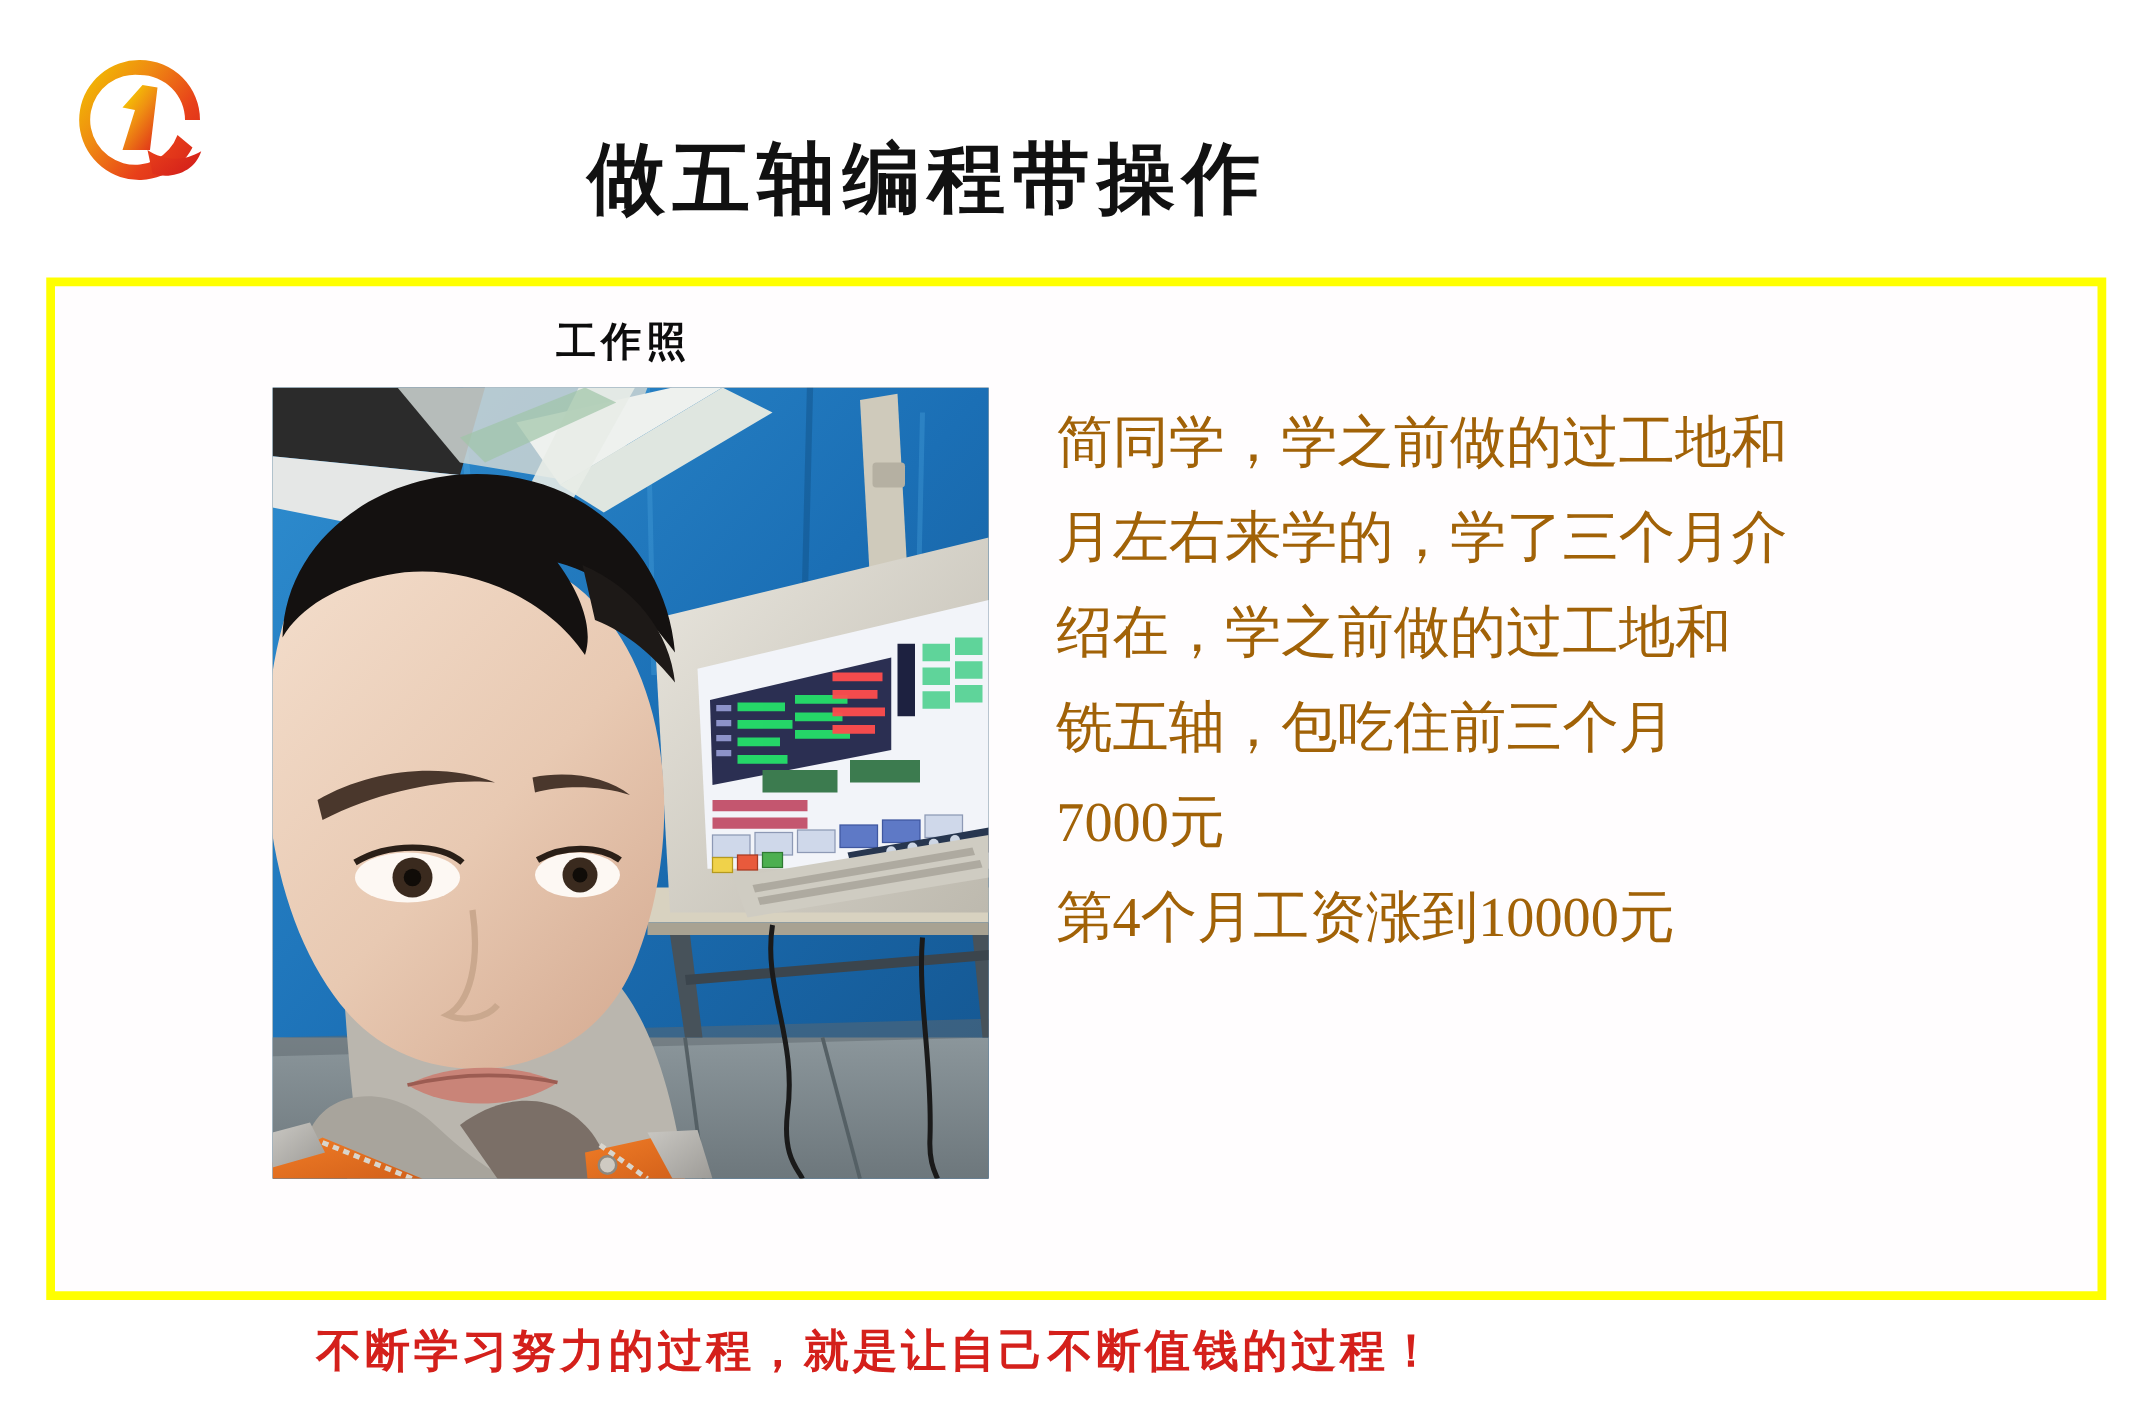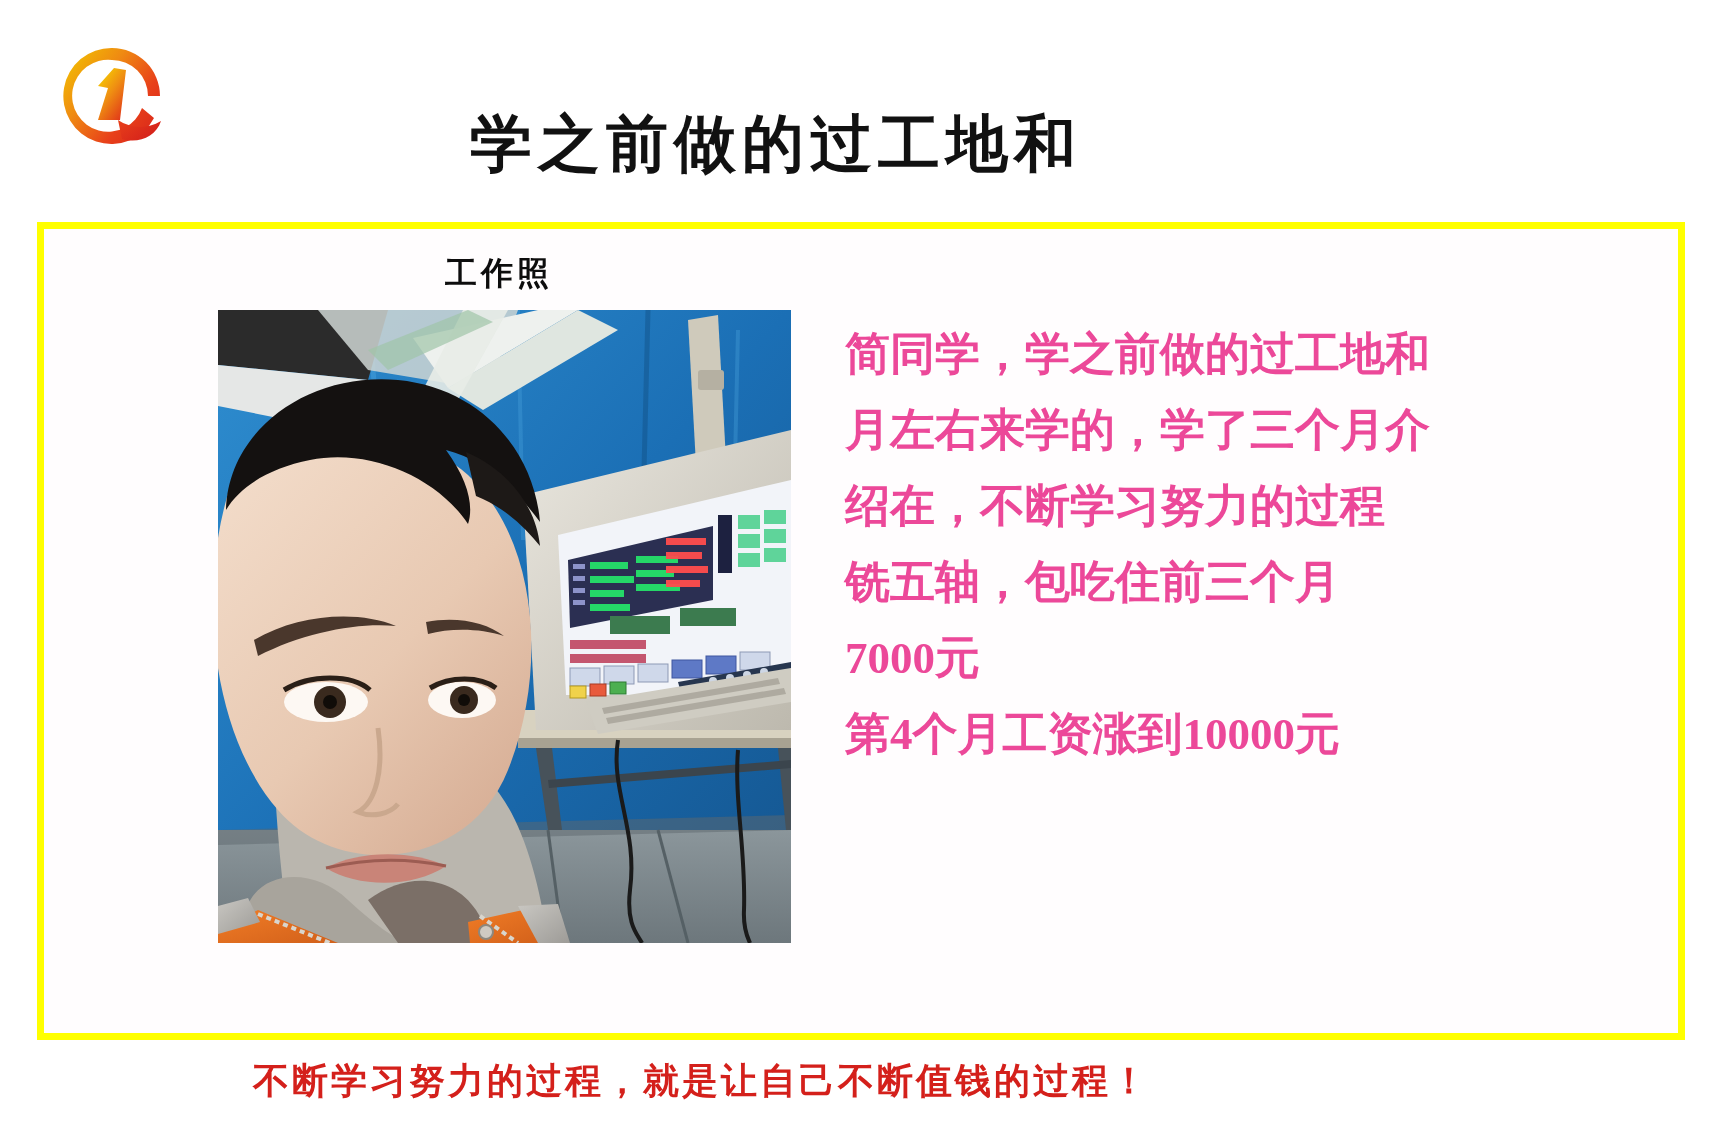--- a/index.html
+++ b/index.html
@@ -119,25 +119,25 @@
 
   
   #testimonial {
     position: absolute;
     left: 845px;
     top: 316px;
     width: 680px;
   }
   .t-line {
     font-family: "Liberation Serif", "DejaVu Serif", serif;
-    font-weight: bold;
+    font-weight: normal;
     font-size: 45px;
     line-height: 76px;
     letter-spacing: 1px;
-    color: #ec4899;
+    color: #a16207;
     white-space: nowrap;
   }
   .t-line.justified {
     letter-spacing: 0px;
   }
 
   
   #footer-slogan {
     position: absolute;
     left: 0;
@@ -181,21 +181,21 @@
       <path d="M54 6 A48 48 0 1 0 96 76 L84 66 A36 36 0 1 1 54 18 A36 36 0 0 1 90 54 L102 54 A48 48 0 0 0 54 6 Z" fill="url(#gradRing)"></path>
 
       <path d="M60 78 C72 86 88 88 103 79 C98 95 80 102 64 97 Z" fill="url(#gradTail)"></path>
 
       <path d="M56 26 L40 44 L50 46 L40 78 L62 78 L68 28 Z" fill="url(#gradOne)"></path>
     </svg>
   </div>
 
 </div>
 
-<div id="page-title">学之前做的过工地和</div>
+<div id="page-title">做五轴编程带操作</div>
 
 <div id="content-frame"></div>
 
 <div id="photo-caption">工作照</div>
 
 <div id="work-photo">
   <svg width="573" height="633" viewBox="0 0 573 633">
     <defs>
       <linearGradient id="tarp" x1="0" y1="0" x2="1" y2="1">
         <stop offset="0%" stop-color="#2f8ed0"></stop>
@@ -378,19 +378,19 @@
       <path d="M262 606 L300 633" stroke="#d8d5cd" stroke-width="4" fill="none" stroke-dasharray="5 4"></path>
 
       <circle cx="268" cy="622" r="7" fill="#cfcac2" stroke="#8d887f" stroke-width="2"></circle>
     </g>
   </svg>
 </div>
 
 <div id="testimonial">
   <div class="t-line justified">简同学，学之前做的过工地和</div>
   <div class="t-line justified">月左右来学的，学了三个月介</div>
-  <div class="t-line justified">绍在，不断学习努力的过程</div>
+  <div class="t-line justified">绍在，学之前做的过工地和</div>
   <div class="t-line justified">铣五轴，包吃住前三个月</div>
   <div class="t-line justified">7000元</div>
   <div class="t-line justified">第4个月工资涨到10000元</div>
 </div>
 
 <div id="footer-slogan">不断学习努力的过程，就是让自己不断值钱的过程！</div>
 
 </body></html>

